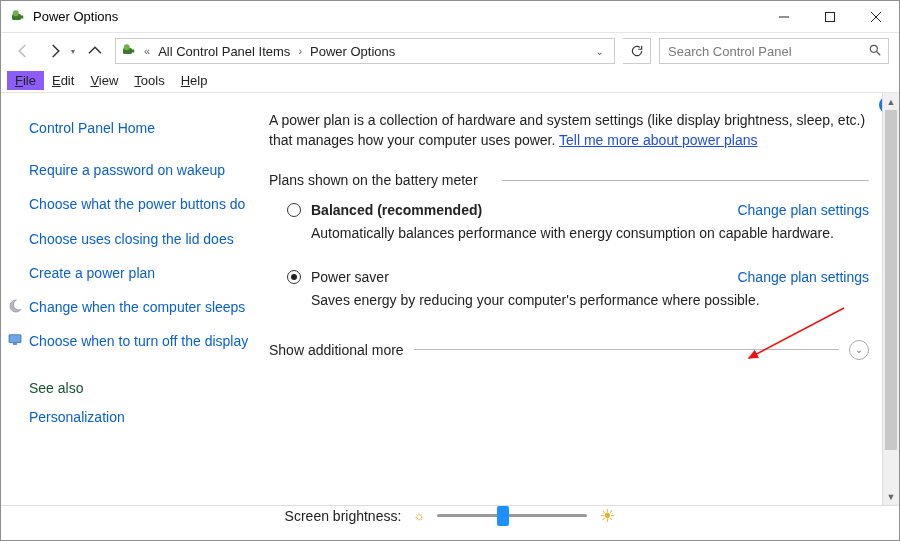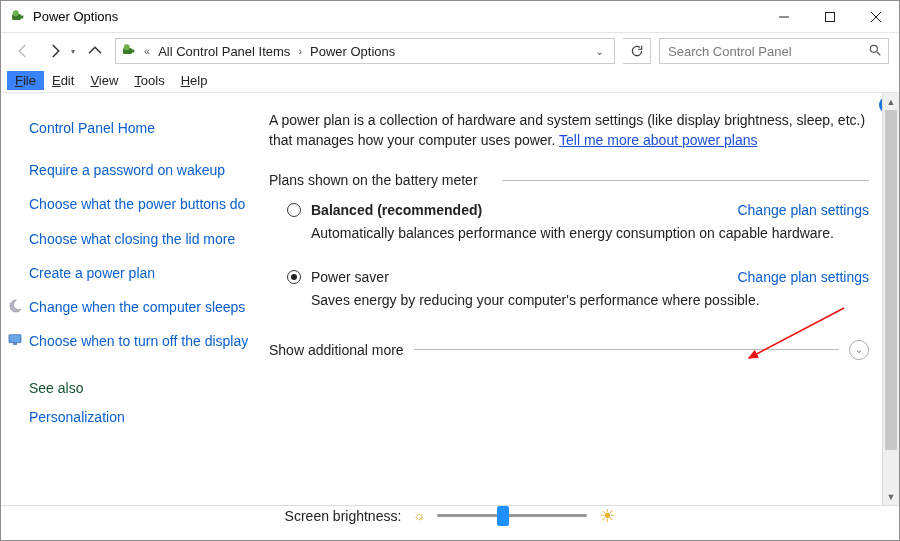--- a/index.html
+++ b/index.html
@@ -91,21 +91,21 @@
     height: 24px;
     display:flex;
     align-items:center;
     padding: 0 6px;
     gap: 0;
     border-bottom: 1px solid #e5e5e5;
     font-size: 13px;
   }
   .menubar .mitem { padding: 2px 8px; }
   .menubar .mitem .ul { text-decoration: underline; }
-  .menubar .mitem.active { background: #3b82f6; }
+  .menubar .mitem.active { background: #8b5cf6; }
 
   
   .content {
     display:flex;
     height: calc(541px - 32px - 36px - 24px - 35px - 2px);
     position:relative;
   }
   .sidebar {
     width: 258px;
     padding: 18px 10px 10px 28px;
@@ -327,21 +327,21 @@
     <div class="row home">
       <span>Control Panel Home</span>
     </div>
     <div class="row">
         <span>Require a password on wakeup</span>
       </div>
     <div class="row">
         <span>Choose what the power buttons do</span>
       </div>
     <div class="row">
-        <span>Choose what closing the lid more</span>
+        <span>Choose uses closing the lid does</span>
       </div>
     <div class="row">
         <span>Create a power plan</span>
       </div>
     <div class="row">
       <span class="side-icon">
         <svg viewBox="0 0 24 24" width="16" height="16">
             <path d="M14 3a9 9 0 1 0 7 14 7 7 0 0 1-7-14z" fill="#b8b8c8" stroke="#888"></path>
           </svg>
       </span>

